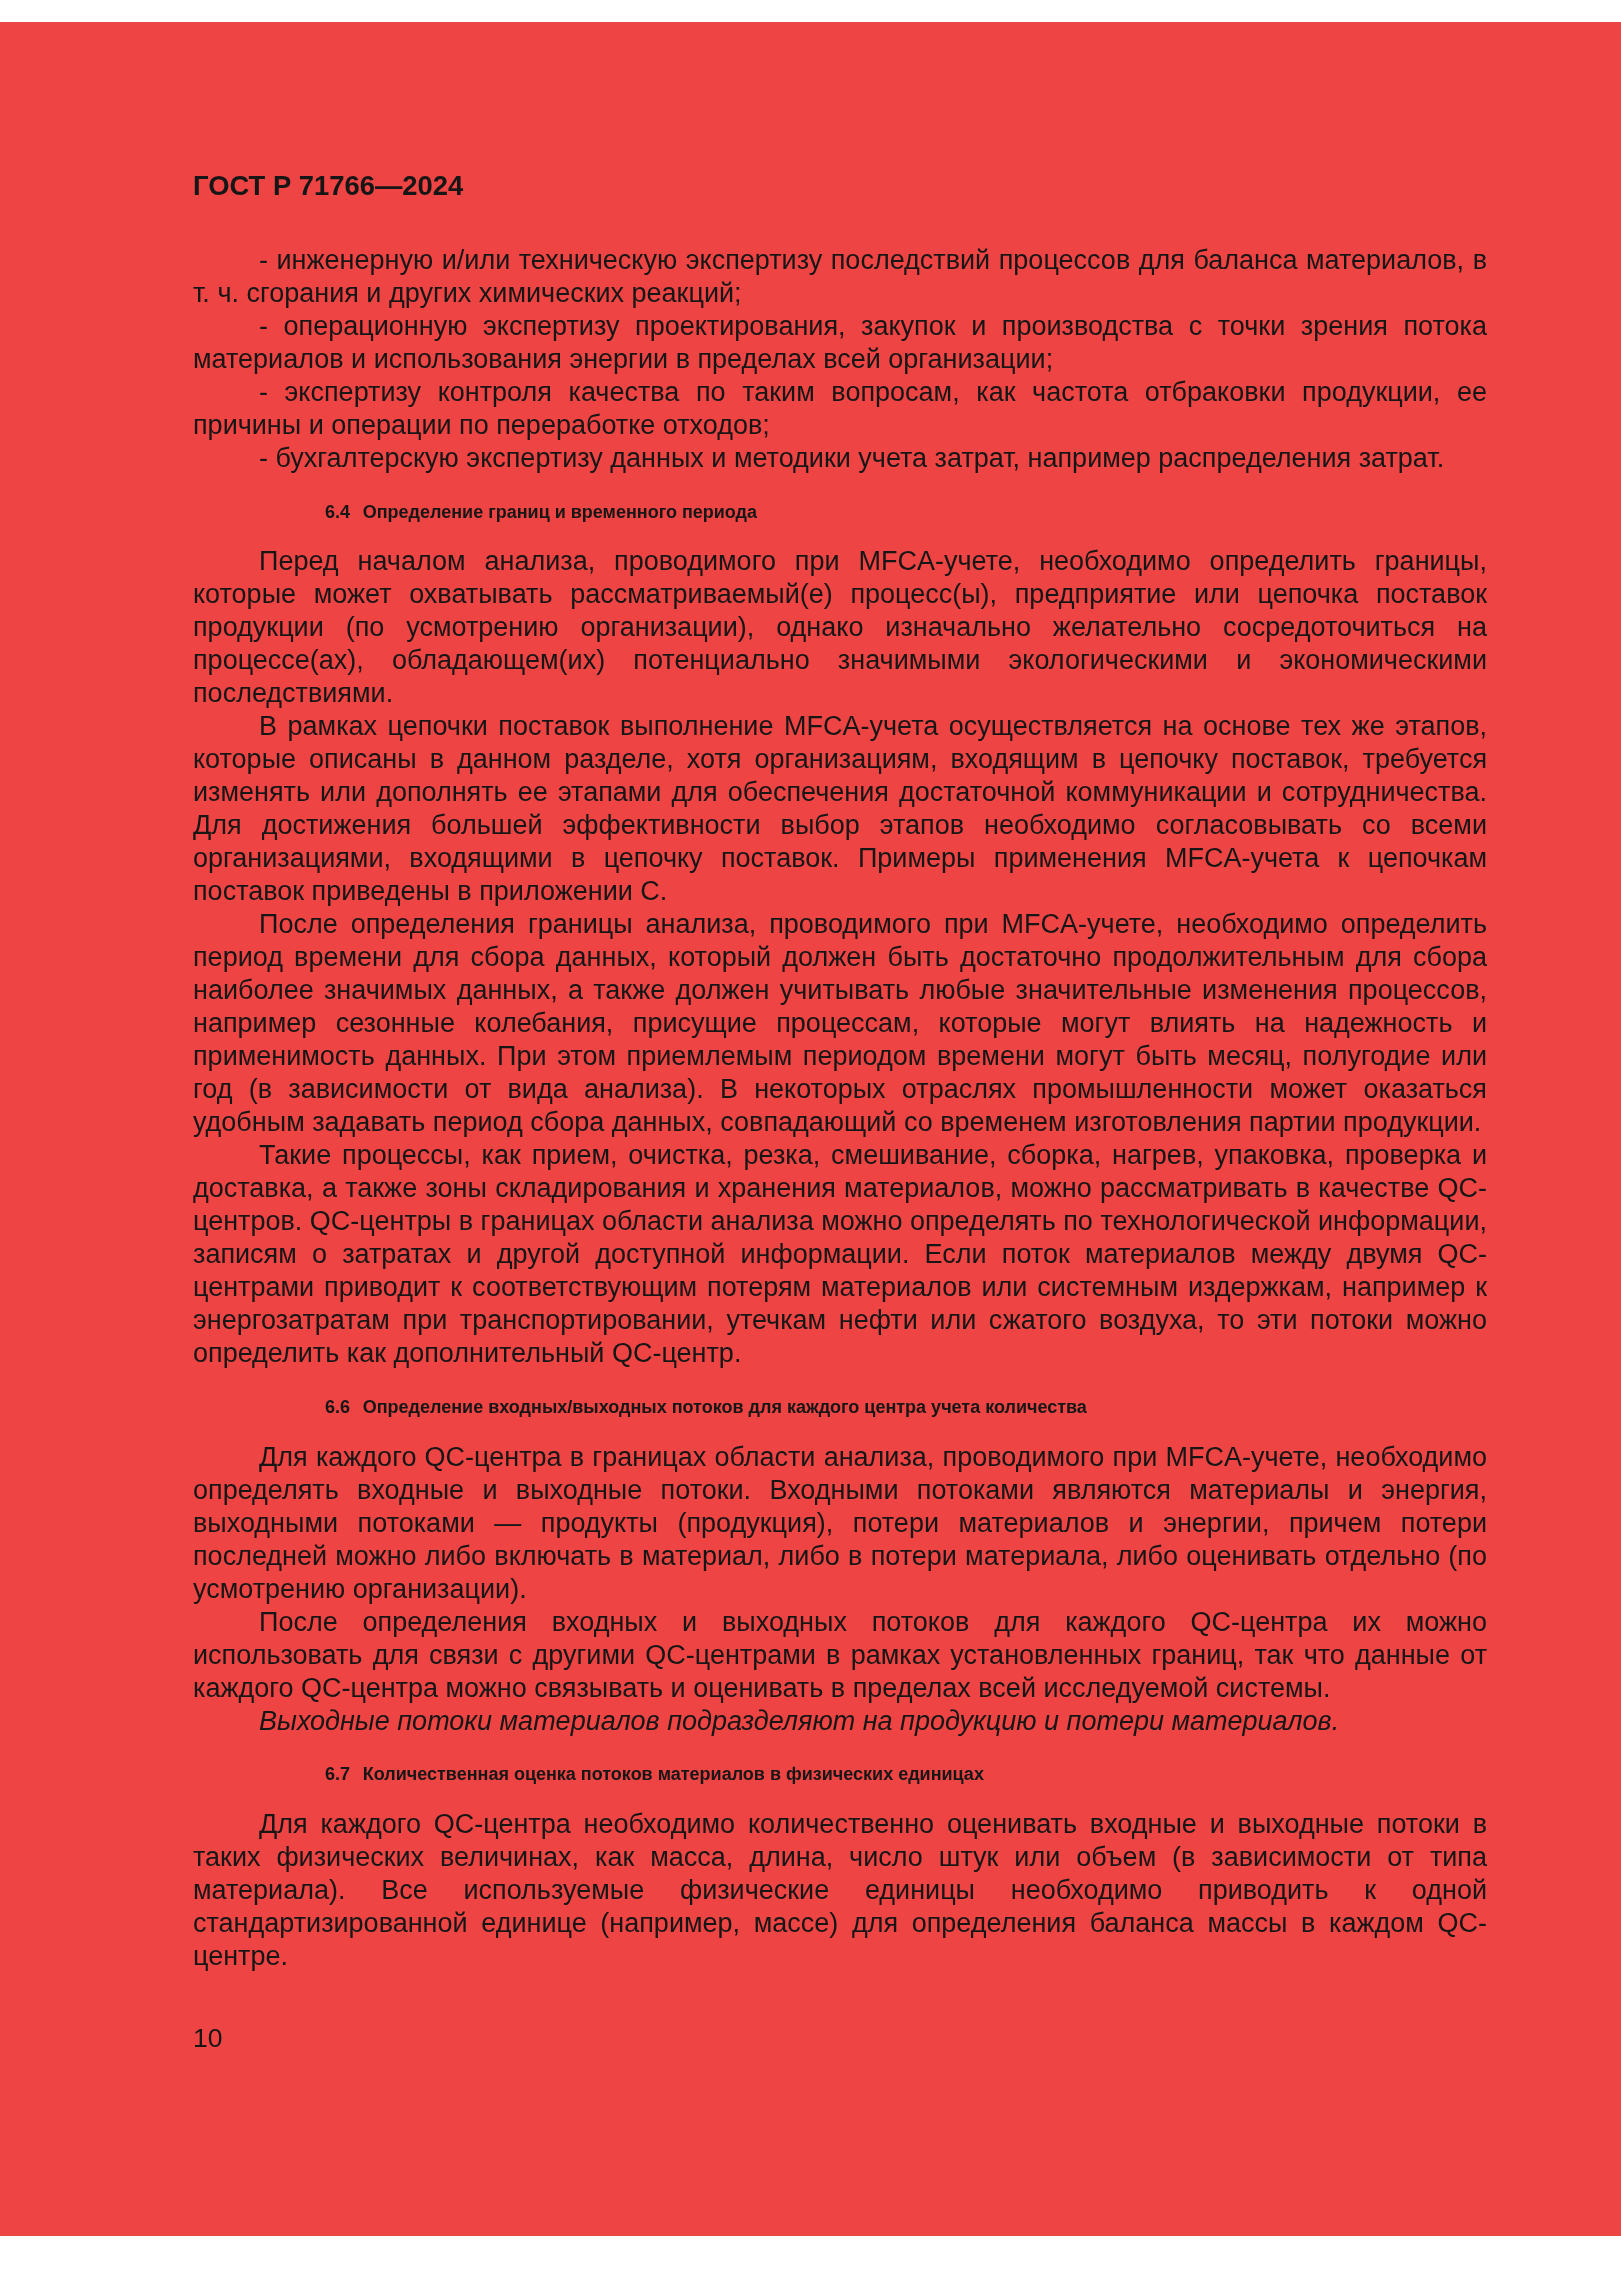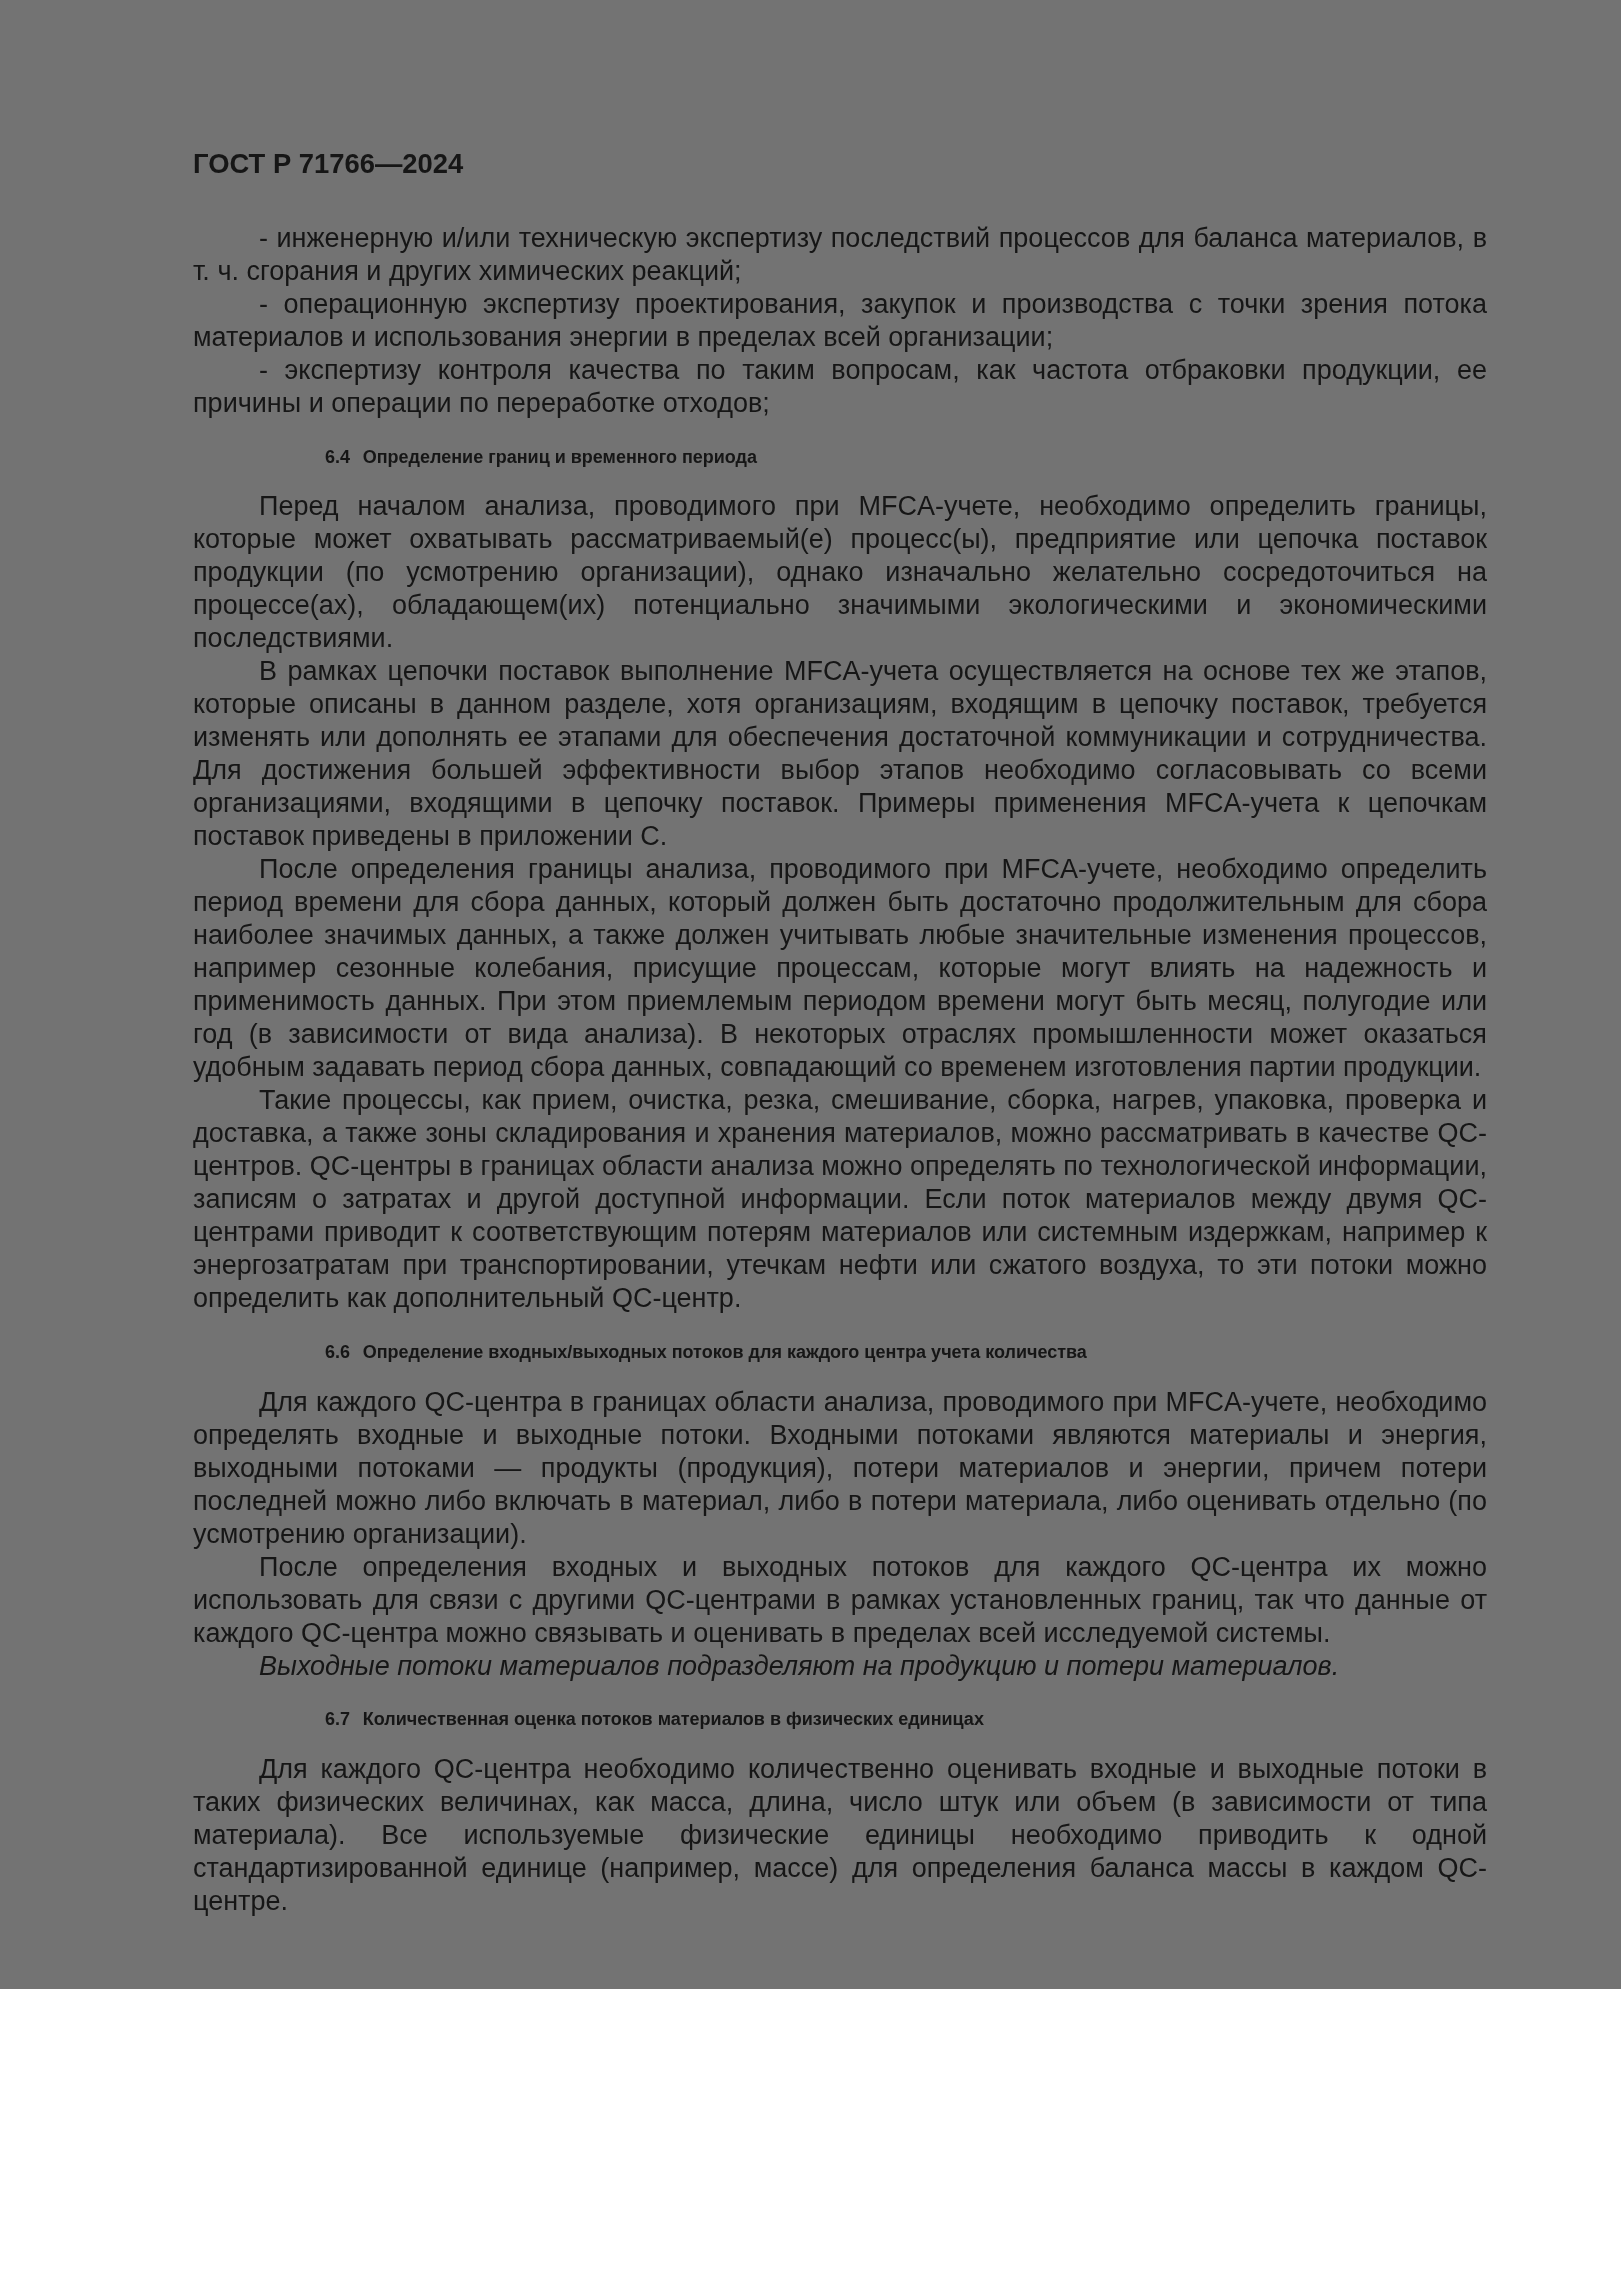--- a/index.html
+++ b/index.html
@@ -3,25 +3,26 @@
 <meta charset="utf-8">
 <style>
   html, body {
     margin: 0;
     padding: 0;
     background: #ffffff;
   }
   .page {
     position: relative;
     width: 1621px;
-    height: 1989px;
-    background: #737373;
+    height: 2214px;
+    background: #ef4444;
     font-family: "Liberation Sans", sans-serif;
     color: #161616;
     overflow: hidden;
+    margin-top: 22px;
   }
   .running-header {
     position: absolute;
     left: 193px;
     top: 148px;
     font-size: 27.4px;
     line-height: 32px;
     font-weight: 700;
   }
   .content {
@@ -66,20 +67,21 @@
 
 <div class="page">
 
   <div class="running-header">ГОСТ Р 71766—2024</div>
 
   <div class="content">
 
     <p class="body-para">- инженерную и/или техническую экспертизу последствий процессов для баланса материалов, в т. ч. сгорания и других химических реакций;</p>
     <p class="body-para">- операционную экспертизу проектирования, закупок и производства с точки зрения потока материалов и использования энергии в пределах всей организации;</p>
     <p class="body-para">- экспертизу контроля качества по таким вопросам, как частота отбраковки продукции, ее причины и операции по переработке отходов;</p>
+    <p class="body-para">- бухгалтерскую экспертизу данных и методики учета затрат, например распределения затрат.</p>
 
     <h2 class="sec-heading"><span class="sec-num">6.4</span><span class="sec-title">Определение границ и временного периода</span></h2>
     <p class="body-para">Перед началом анализа, проводимого при MFCA-учете, необходимо определить границы, которые может охватывать рассматриваемый(е) процесс(ы), предприятие или цепочка поставок продукции (по усмотрению организации), однако изначально желательно сосредоточиться на процессе(ах), обладающем(их) потенциально значимыми экологическими и экономическими последствиями.</p>
     <p class="body-para">В рамках цепочки поставок выполнение MFCA-учета осуществляется на основе тех же этапов, которые описаны в данном разделе, хотя организациям, входящим в цепочку поставок, требуется изменять или дополнять ее этапами для обеспечения достаточной коммуникации и сотрудничества. Для достижения большей эффективности выбор этапов необходимо согласовывать со всеми организациями, входящими в цепочку поставок. Примеры применения MFCA-учета к цепочкам поставок приведены в приложении С.</p>
     <p class="body-para">После определения границы анализа, проводимого при MFCA-учете, необходимо определить период времени для сбора данных, который должен быть достаточно продолжительным для сбора наиболее значимых данных, а также должен учитывать любые значительные изменения процессов, например сезонные колебания, присущие процессам, которые могут влиять на надежность и применимость данных. При этом приемлемым периодом времени могут быть месяц, полугодие или год (в зависимости от вида анализа). В некоторых отраслях промышленности может оказаться удобным задавать период сбора данных, совпадающий со временем изготовления партии продукции.</p>
 
     <p class="body-para">Такие процессы, как прием, очистка, резка, смешивание, сборка, нагрев, упаковка, проверка и доставка, а также зоны складирования и хранения материалов, можно рассматривать в качестве QC-центров. QC-центры в границах области анализа можно определять по технологической информации, записям о затратах и другой доступной информации. Если поток материалов между двумя QC-центрами приводит к соответствующим потерям материалов или системным издержкам, например к энергозатратам при транспортировании, утечкам нефти или сжатого воздуха, то эти потоки можно определить как дополнительный QC-центр.</p>
 
     <h2 class="sec-heading"><span class="sec-num">6.6</span><span class="sec-title">Определение входных/выходных потоков для каждого центра учета количества</span></h2>
     <p class="body-para">Для каждого QC-центра в границах области анализа, проводимого при MFCA-учете, необходимо определять входные и выходные потоки. Входными потоками являются материалы и энергия, выходными потоками — продукты (продукция), потери материалов и энергии, причем потери последней можно либо включать в материал, либо в потери материала, либо оценивать отдельно (по усмотрению организации).</p>

